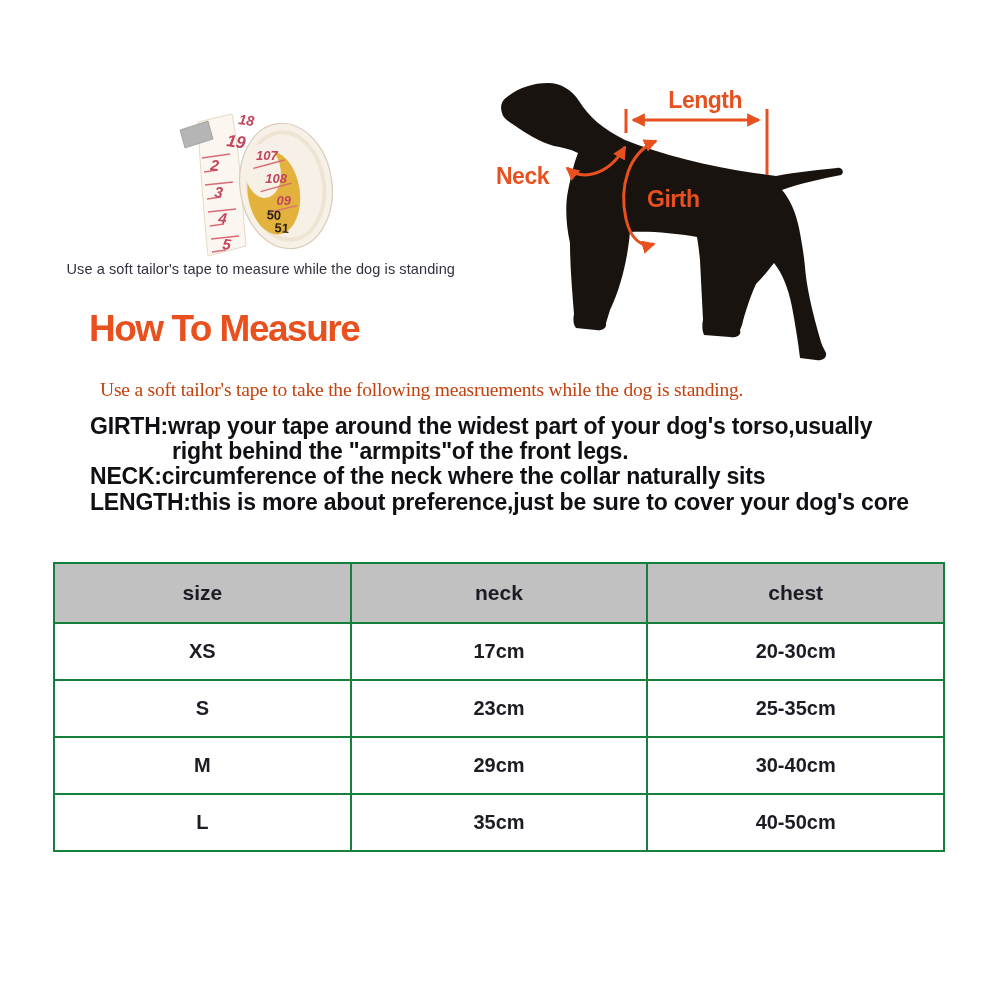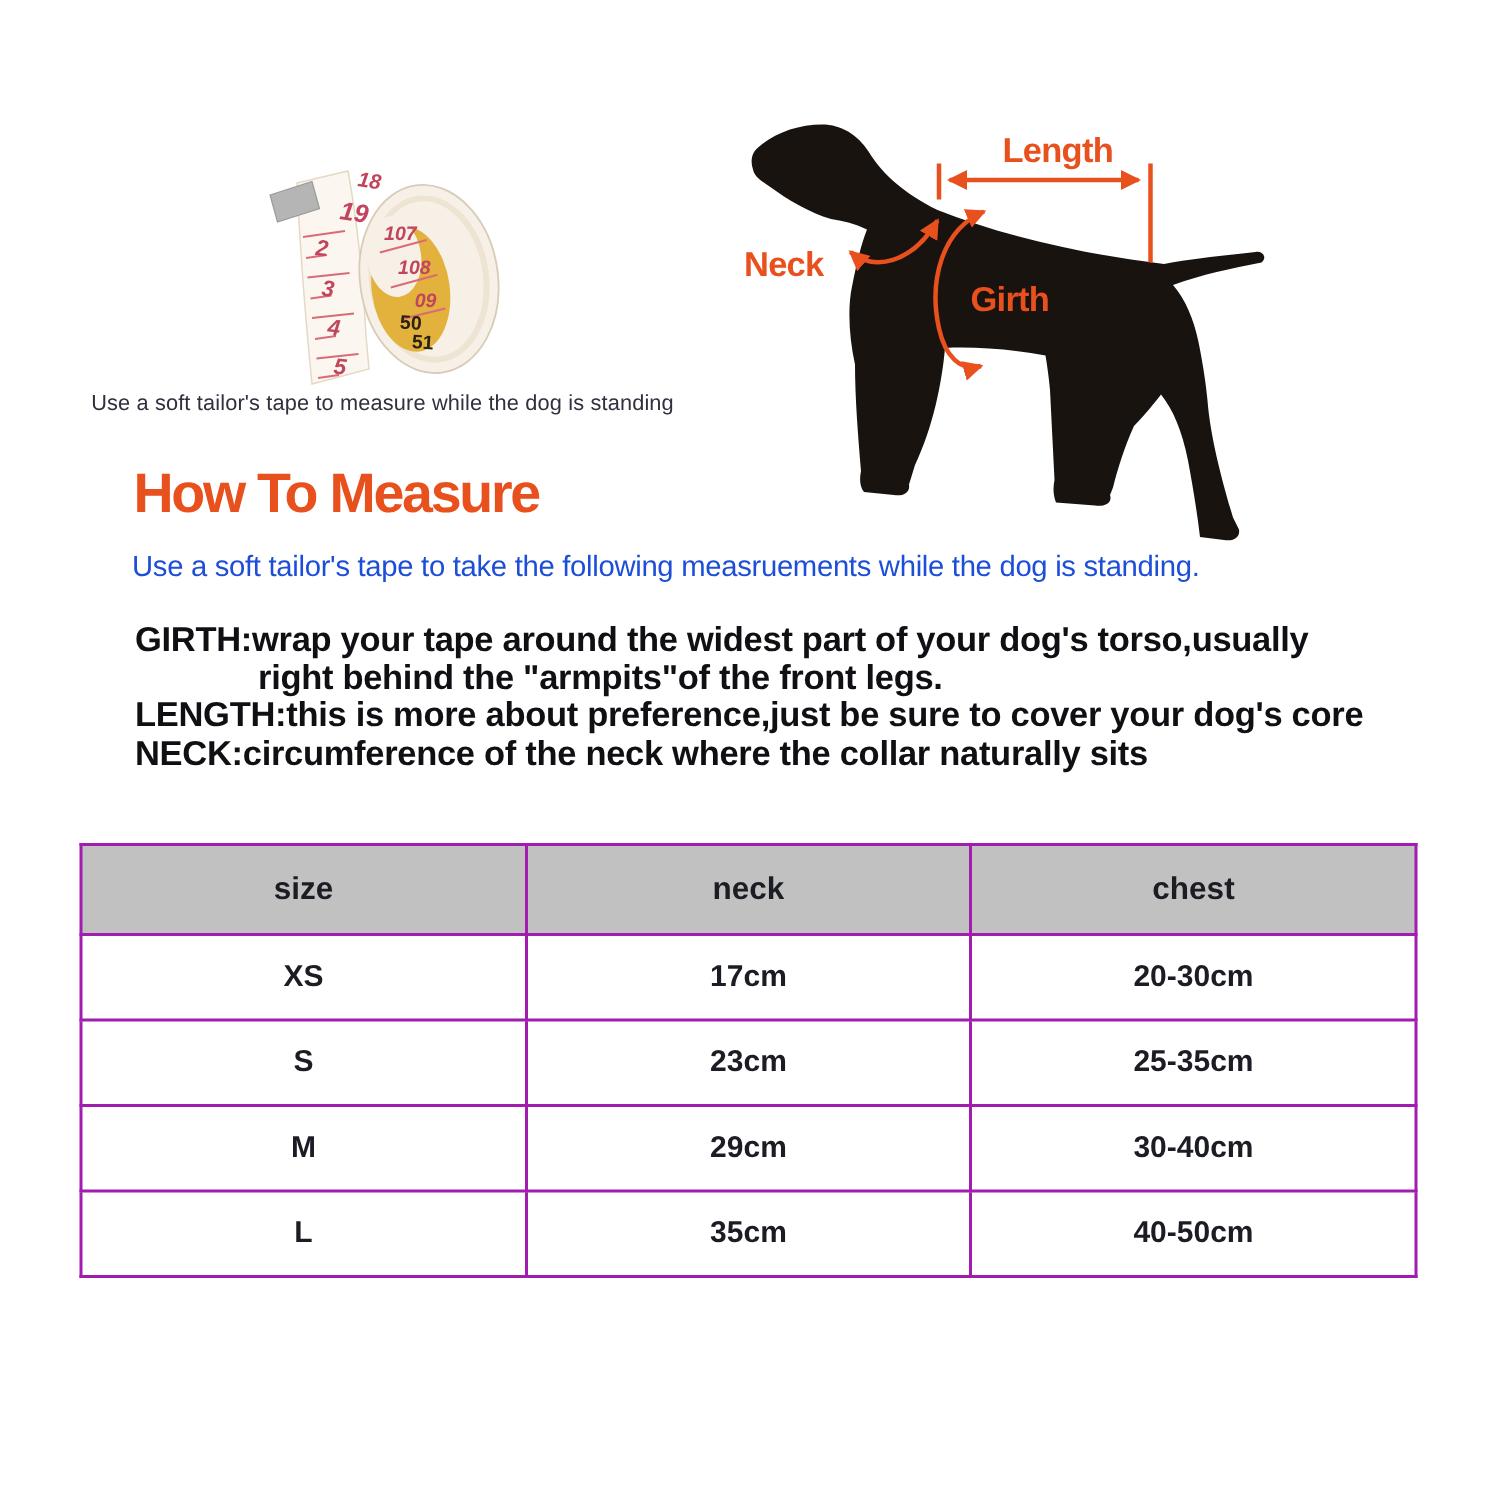--- a/index.html
+++ b/index.html
@@ -4,55 +4,55 @@
 <style>
   html,body { margin:0; padding:0; background:#ffffff; }
   .page {
     position:relative; width:1000px; height:1000px; background:#ffffff;
     font-family:"Liberation Sans", sans-serif; overflow:hidden; color:#1c1c24;
   }
 
   
   .tape-figure-svg { position:absolute; left:168px; top:106px; width:172px; height:158px; }
   .tape-caption {
-    position:absolute; left:55px; top:261px; width:400px; text-align:center;
+    position:absolute; left:55px; top:261px; width:400px; text-align:right;
     font-size:14.5px; color:#30303f; letter-spacing:0.1px;
   }
 
   
   .dog-diagram { position:absolute; left:470px; top:75px; width:430px; height:300px; }
   .dog-diagram svg { position:absolute; left:0; top:0; }
   .diagram-label {
     position:absolute; font-weight:bold; font-size:23px; color:#e8501e; letter-spacing:-0.5px;
   }
   .lbl-length { left:182px; top:12px; width:90px; text-align:right; }
   .lbl-neck   { left:26px;  top:88px; }
   .lbl-girth  { left:177px; top:111px; }
 
   
   .howto-title {
     position:absolute; left:89px; top:308px; margin:0;
     font-size:37px; font-weight:bold; color:#e8501e; letter-spacing:-1.5px;
   }
   .intro-text {
-    position:absolute; left:88px; top:367px; margin:0;
-    font-size:19.5px; color:#1d4ed8; letter-spacing:-0.2px; white-space:nowrap;
+    position:absolute; left:88px; top:367px; margin:12px;
+    font-size:19.5px; color:#c2410c; letter-spacing:-0.2px; white-space:nowrap;font-family:Liberation Serif, serif;
   }
   .guide { position:absolute; left:90px; top:414px; font-size:23px; font-weight:bold;
            color:#101014; line-height:25.2px; letter-spacing:-0.2px; }
   .guide .g-line { white-space:nowrap; }
   .guide .indent { padding-left:82px; }
 
   
   .size-table {
     position:absolute; left:53px; top:562px; width:892px;
     border-collapse:collapse; table-layout:fixed;
   }
   .size-table th, .size-table td {
-    border:2px solid #a21caf; text-align:center; vertical-align:middle;
+    border:2px solid #15803d; text-align:center; vertical-align:middle;
     font-family:"Liberation Sans", sans-serif;
   }
   .size-table th { background:#c1c1c1; height:56px; font-size:21px; font-weight:bold; }
   .size-table td { height:53px; font-size:20px; font-weight:bold; background:#ffffff;text-align:center; }
 
   
   .red-num  { font-family:"Liberation Sans", sans-serif; font-weight:bold; font-style:italic; fill:#c2455e; }
   .blk-num  { font-family:"Liberation Sans", sans-serif; font-weight:bold; fill:#2a2013; }
 </style>
 </head>
@@ -147,22 +147,22 @@
     <span class="diagram-label lbl-girth">Girth</span>
   </div>
 
   <h1 class="howto-title">How To Measure</h1>
 
   <p class="intro-text">Use a soft tailor's tape to take the following measruements while the dog is standing.</p>
 
   <div class="guide">
     <div class="g-line">GIRTH:wrap your tape around the widest part of your dog's torso,usually</div>
     <div class="g-line indent">right behind the "armpits"of the front legs.</div>
+    <div class="g-line">NECK:circumference of the neck where the collar naturally sits</div>
     <div class="g-line">LENGTH:this is more about preference,just be sure to cover your dog's core</div>
-    <div class="g-line">NECK:circumference of the neck where the collar naturally sits</div>
   </div>
 
   <table class="size-table">
     <thead>
       <tr>
         <th>size</th>
         <th>neck</th>
         <th>chest</th>
       </tr>
     </thead>

